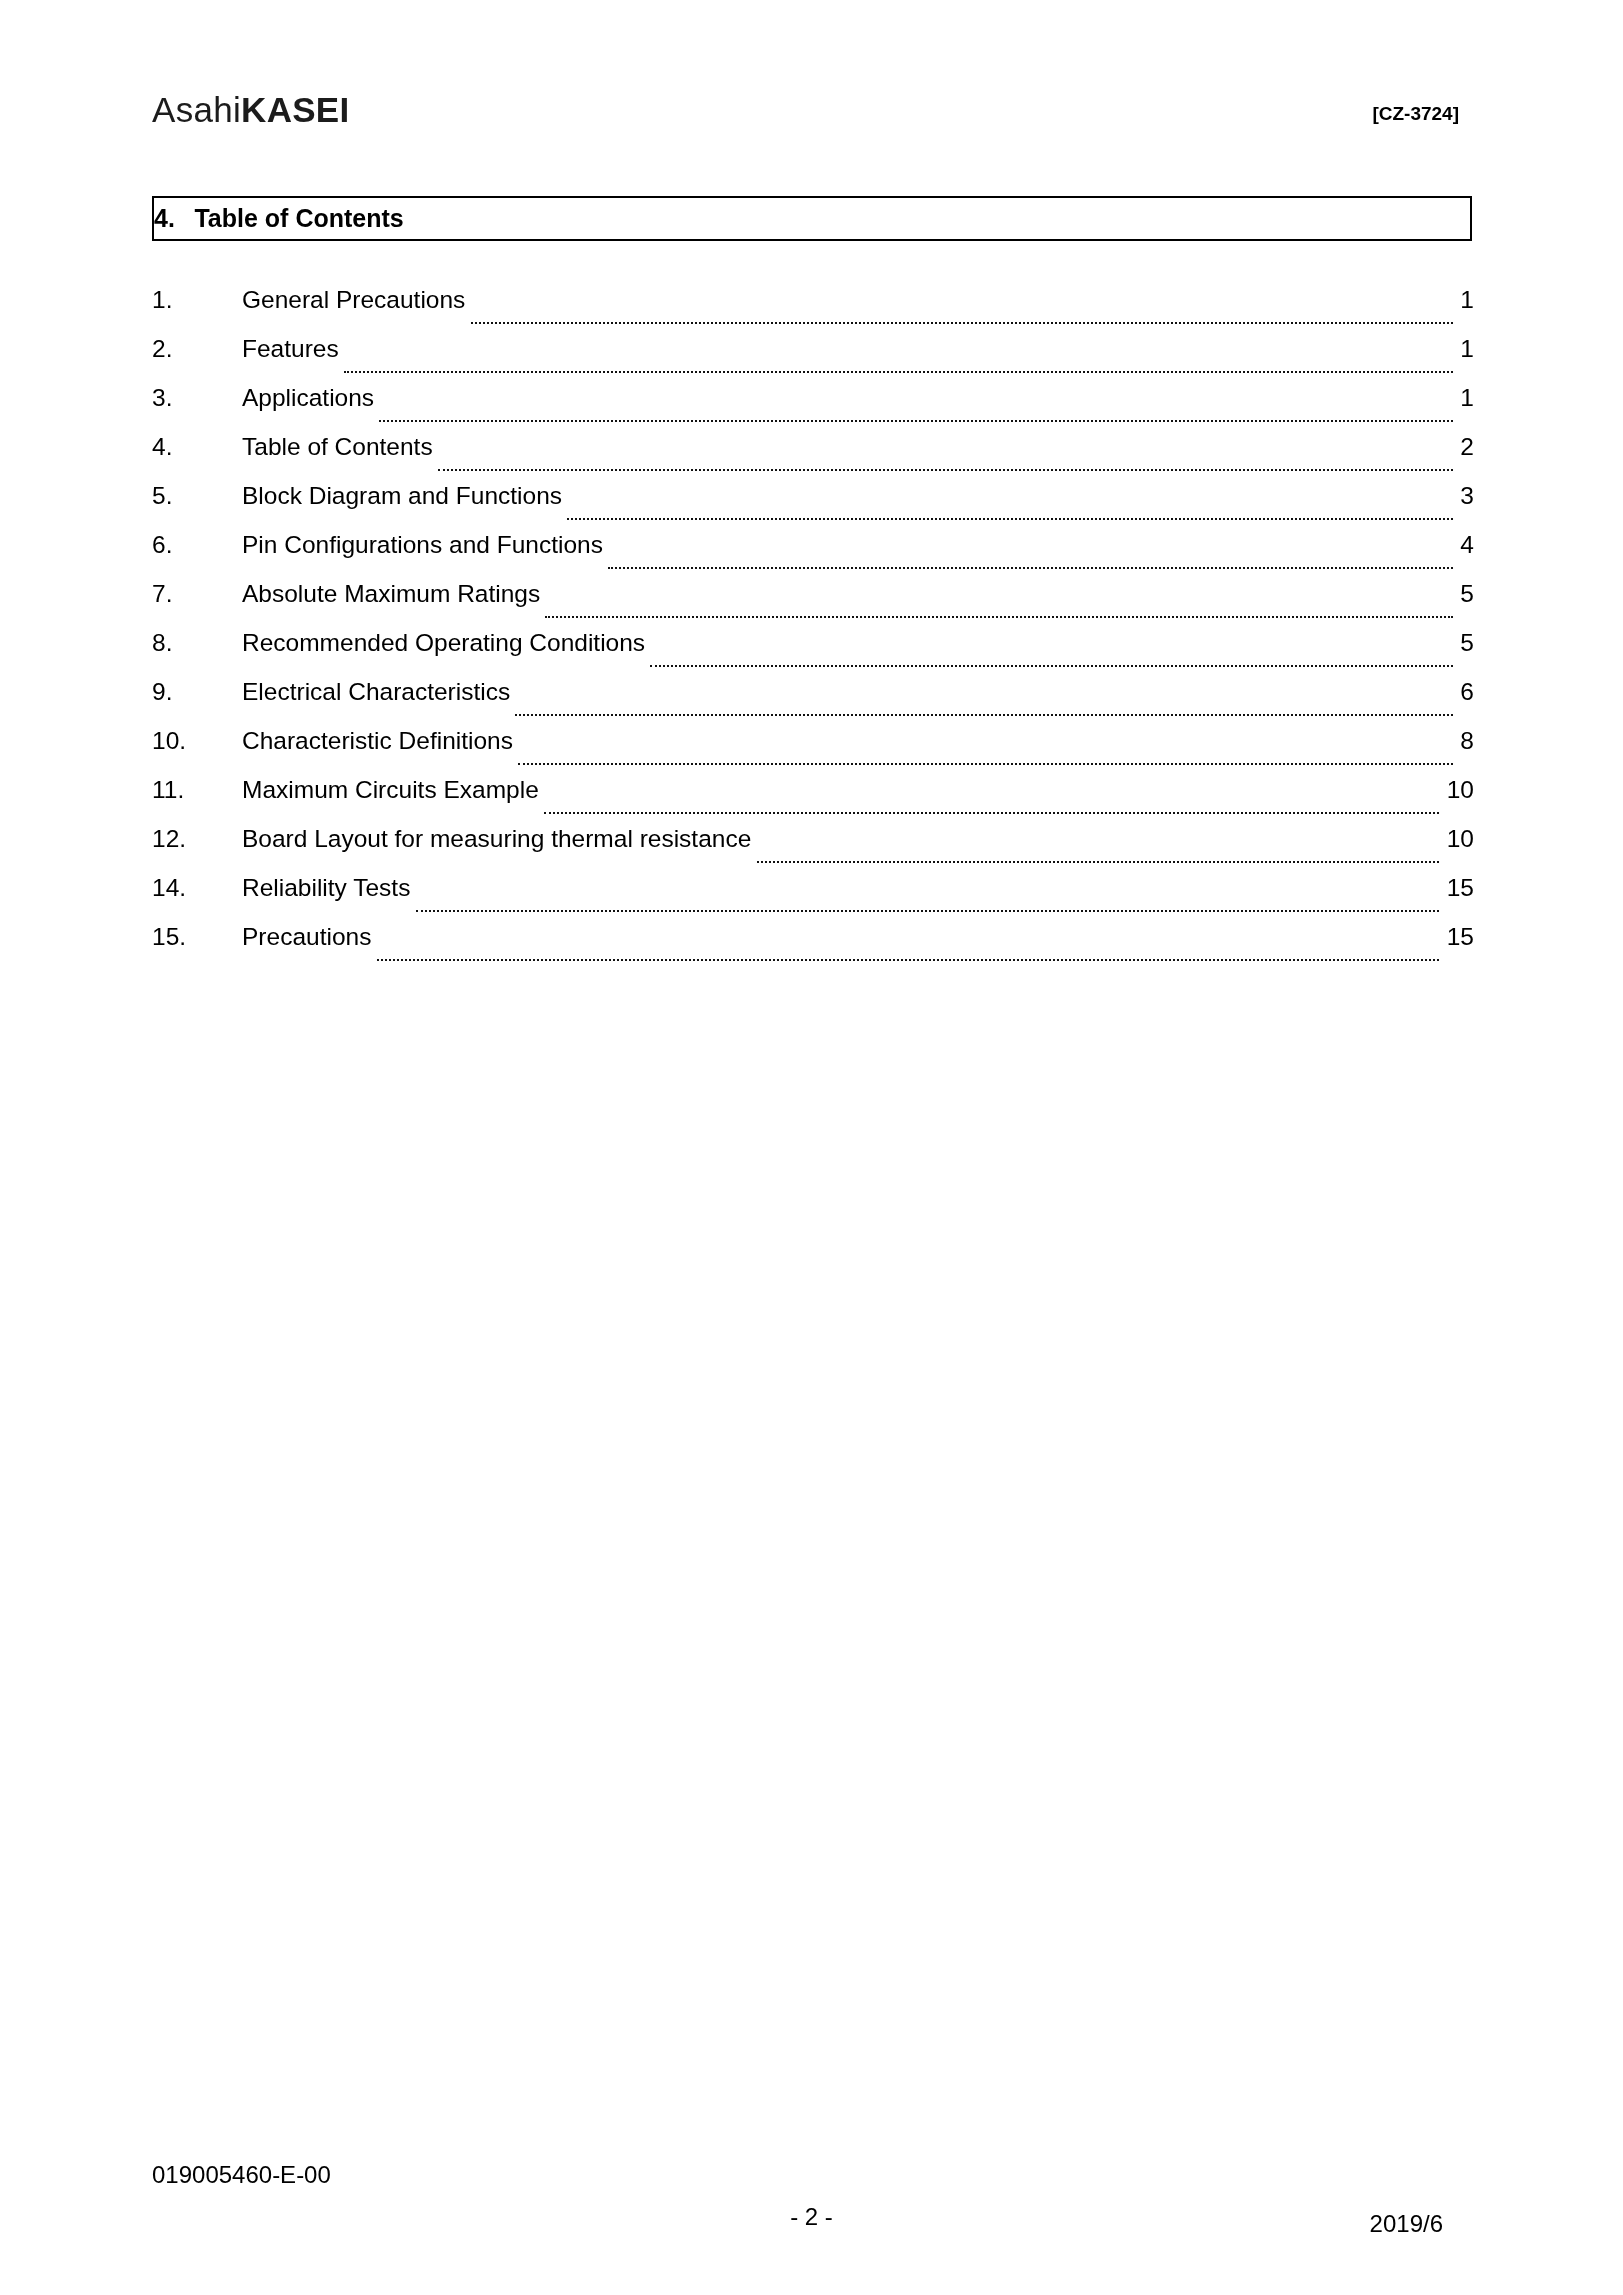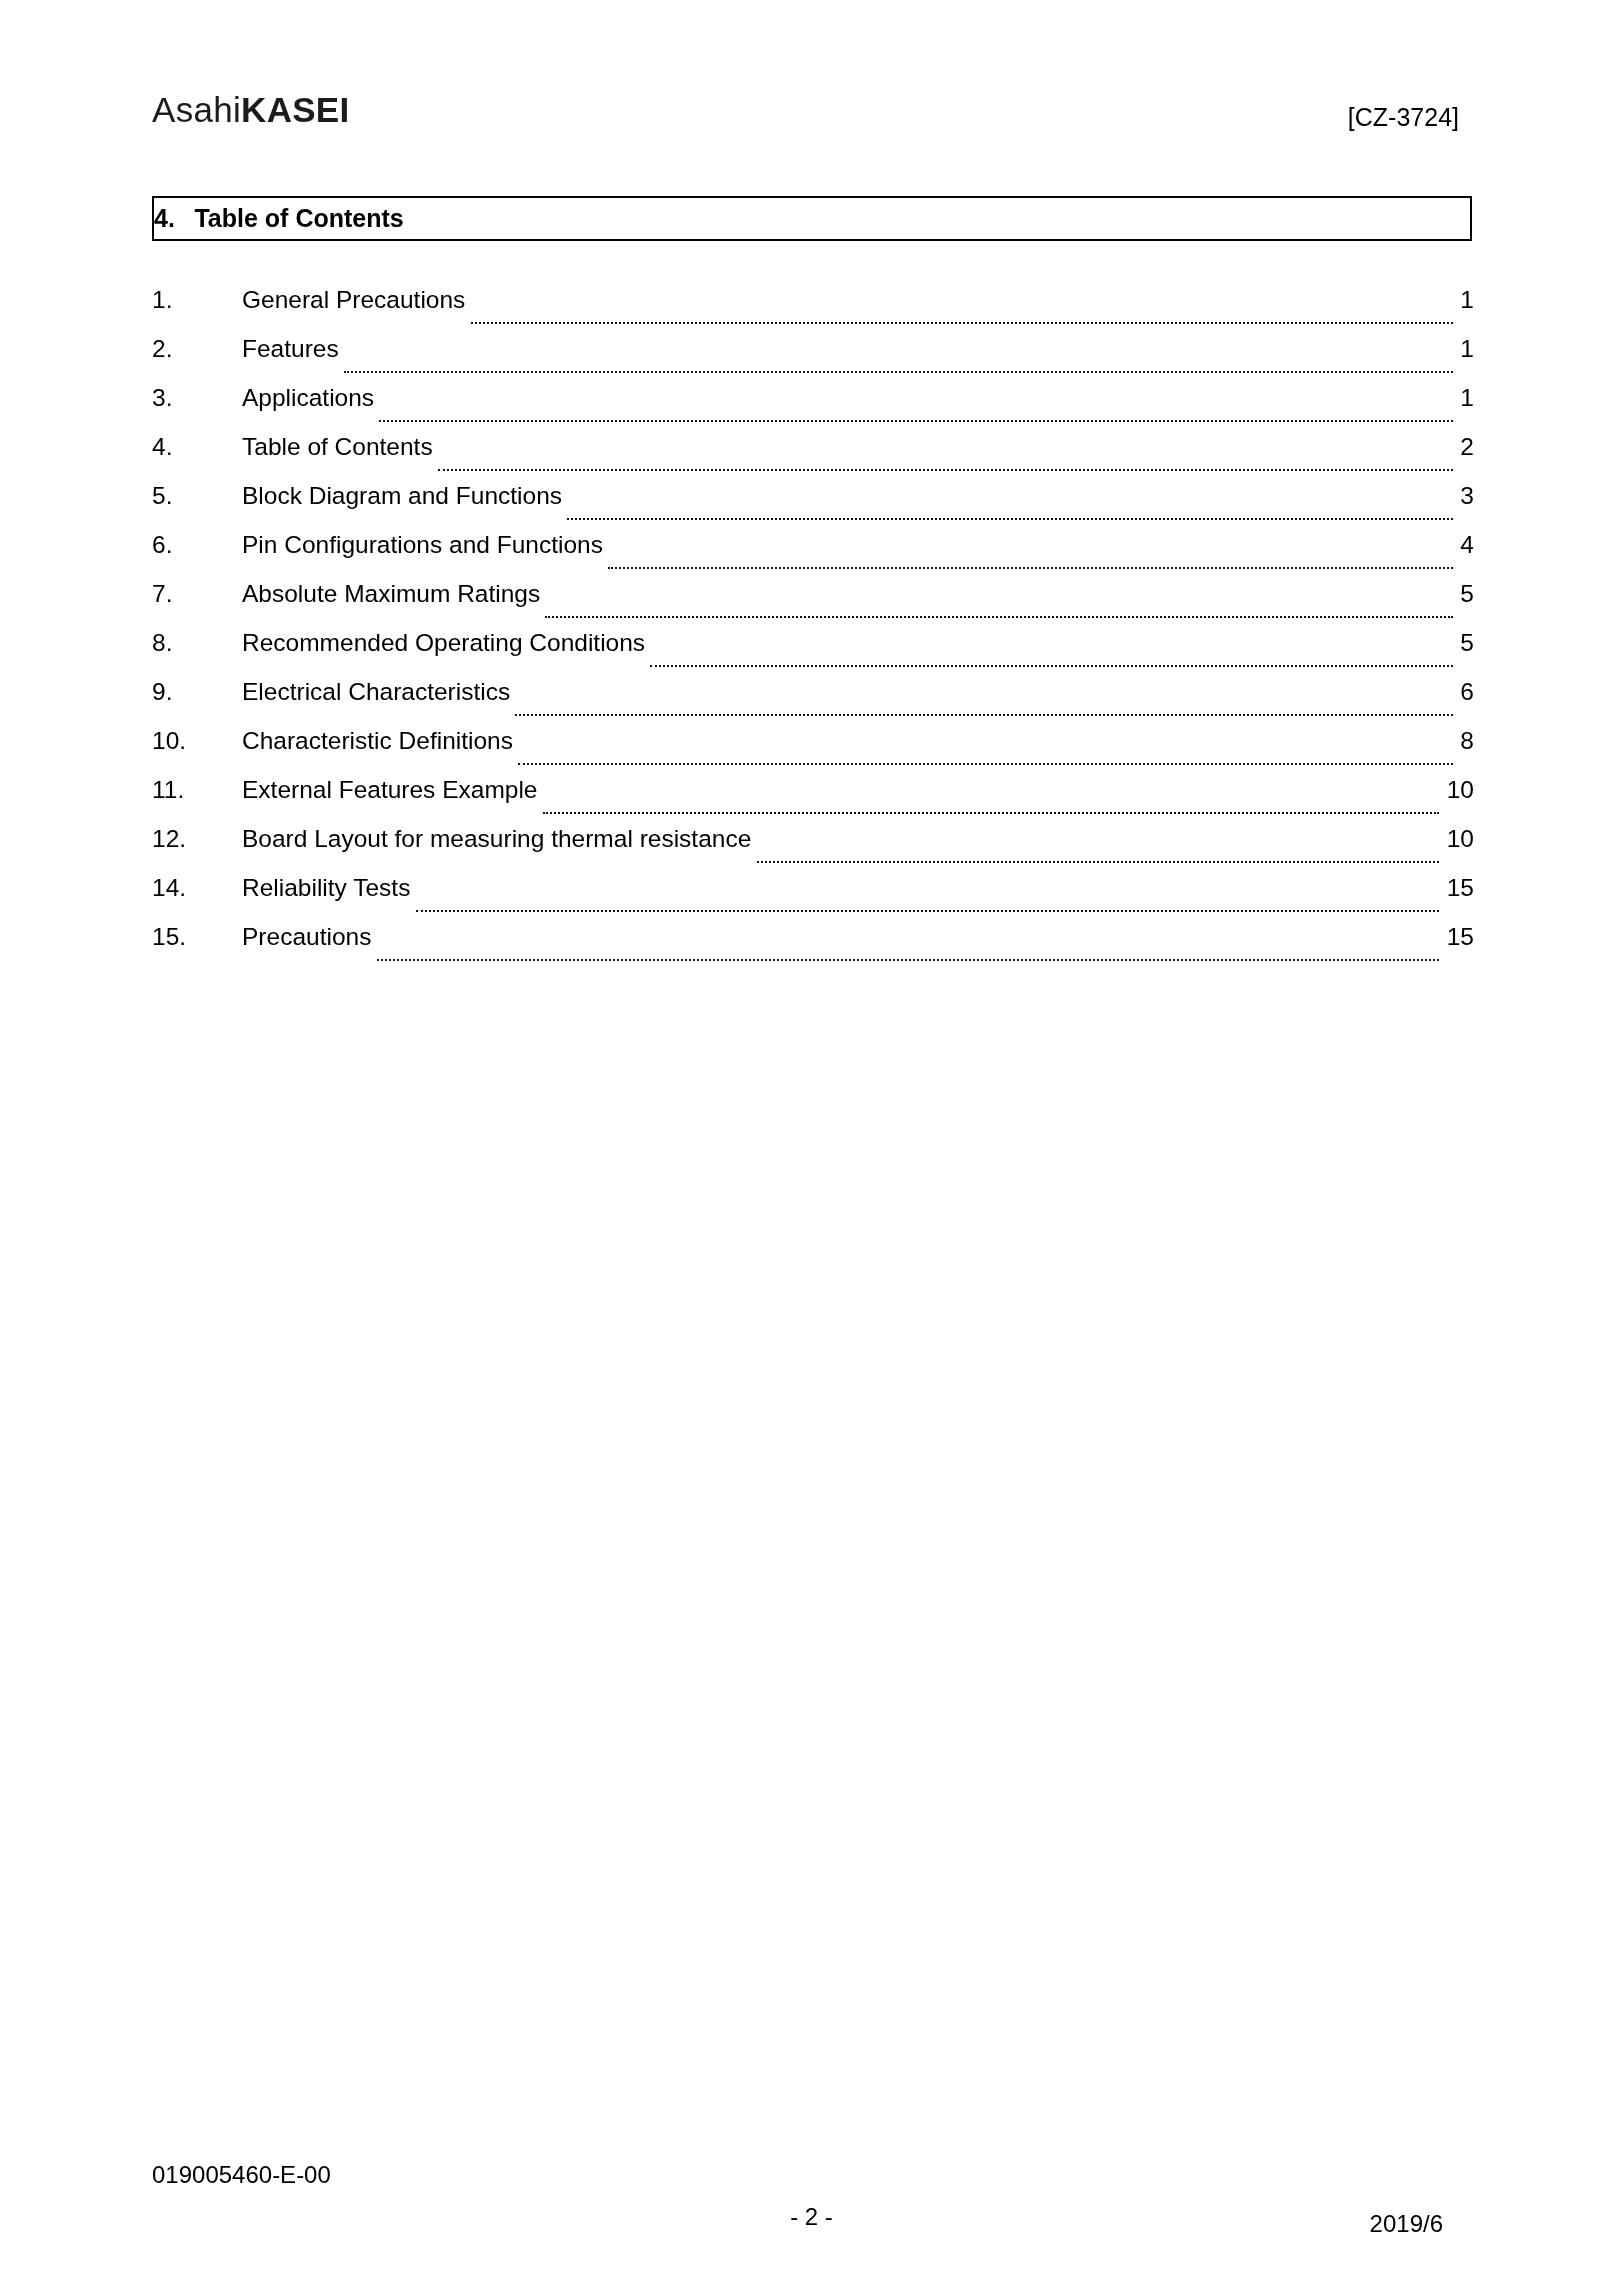--- a/index.html
+++ b/index.html
@@ -23,22 +23,22 @@
     color: #1c1c1c;
     letter-spacing: 0.3px;
     white-space: nowrap;
   }
   .logo .part1 { font-weight: 400; }
   .logo .part2 { font-weight: 700; }
   .doc-code {
     position: absolute;
     right: 164px;
     top: 103px;
-    font-size: 25px;
-    font-weight: 400;
+    font-size: 19px;
+    font-weight: 700;
   }
 
   
   .title-box {
     position: absolute;
     left: 152px;
     right: 151px;
     top: 196px;
     border: 2.6px solid #000;
     text-align: left;
@@ -187,21 +187,21 @@
 
     <div class="toc-row">
       <span class="toc-num">10.</span>
       <span class="toc-title">Characteristic Definitions</span>
       <span class="toc-leader"></span>
       <span class="toc-page">8</span>
     </div>
 
     <div class="toc-row">
       <span class="toc-num">11.</span>
-      <span class="toc-title">External Features Example</span>
+      <span class="toc-title">Maximum Circuits Example</span>
       <span class="toc-leader"></span>
       <span class="toc-page">10</span>
     </div>
 
     <div class="toc-row">
       <span class="toc-num">12.</span>
       <span class="toc-title">Board Layout for measuring thermal resistance</span>
       <span class="toc-leader"></span>
       <span class="toc-page">10</span>
     </div>

